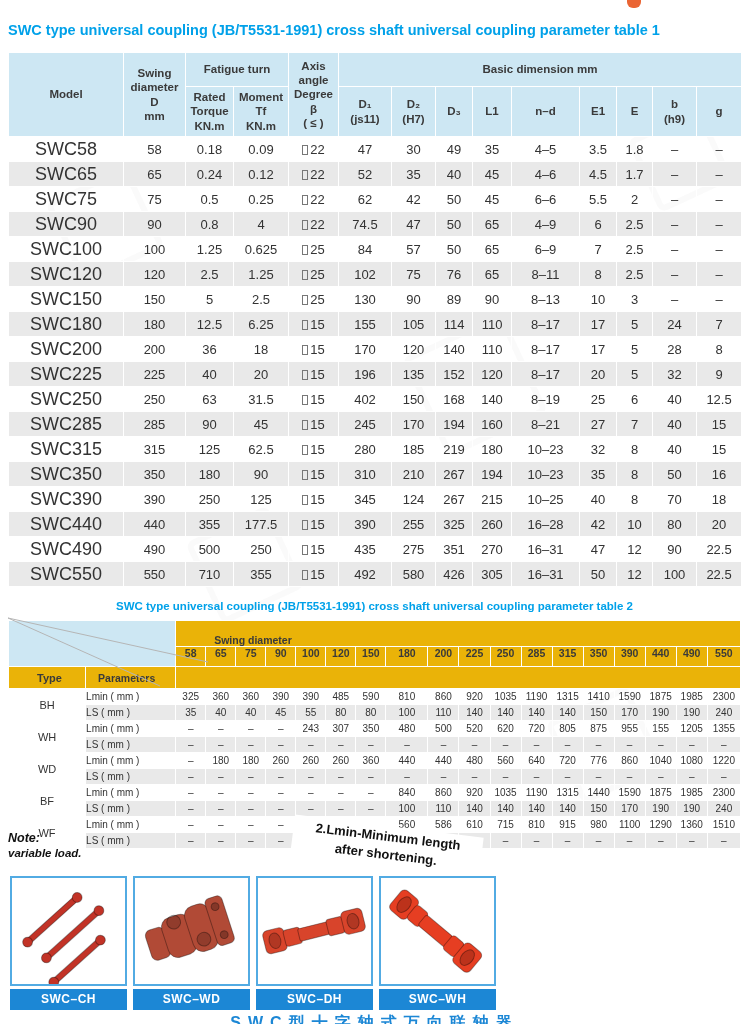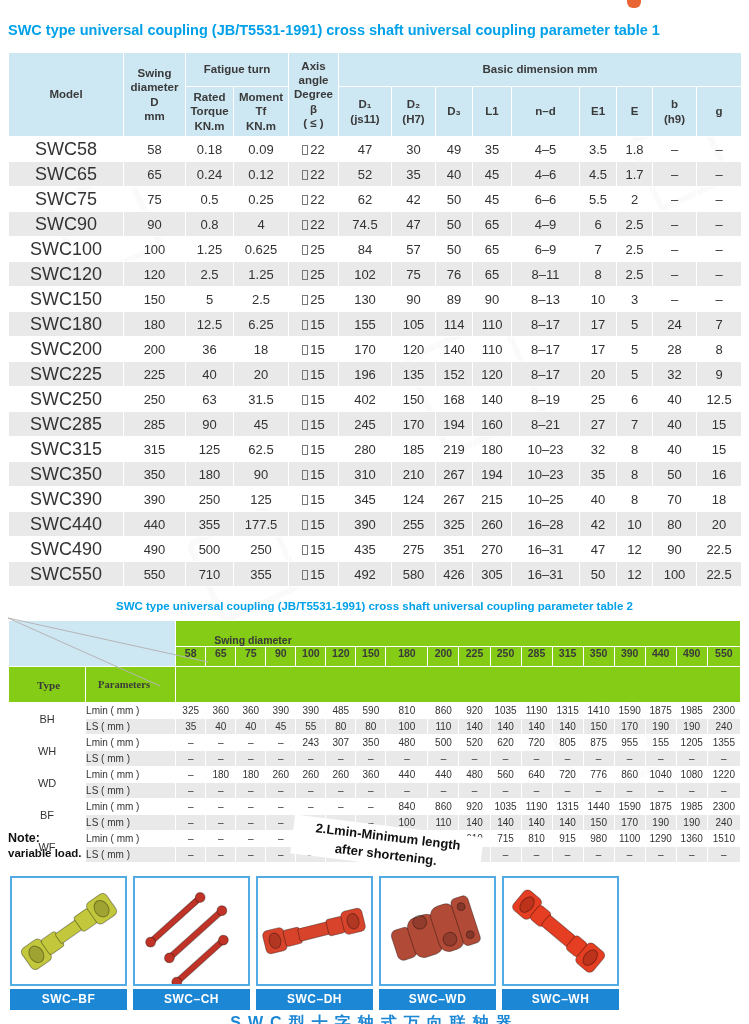--- a/index.html
+++ b/index.html
@@ -31,36 +31,36 @@
   #table1 tbody tr.alt td { background:#e9e9e9; }
   #table1 tbody td.model { font-size:18px; }
   .tofu {
     display:inline-block; width:6px; height:10px; border:1px solid #777;
     margin-right:2px; vertical-align:-1px; background:transparent;
   }
   
   .t2wrap { position:absolute; left:8px; top:620px; }
   #table2 { width:733px; }
   #table2 th, #table2 td { border:1px solid #fff; text-align:center; padding:0; }
-  #table2 thead th { background:#84cc16; color:#3a3a3a; font-size:10.5px; }
+  #table2 thead th { background:#eab308; color:#3a3a3a; font-size:10.5px; }
   #table2 th.corner { background:#cde7f3; }
   #table2 th.swlabel { text-align:left; padding-left:38px; font-weight:bold; height:26px; vertical-align:bottom; }
   #table2 thead tr.numrow th { height:20px; font-weight:bold; vertical-align:top; }
-  #table2 thead tr.bottomrow th { height:36px;font-family:Liberation Serif, serif; }
+  #table2 thead tr.bottomrow th { height:22px; }
   #table2 th.type-h { text-align:left; padding-left:28px; font-weight:bold; font-size:11px; vertical-align:middle; }
   #table2 th.param-h { text-align:left; padding-left:12px; font-weight:bold; vertical-align:middle; }
   #table2 tbody td { height:16px; font-size:10px; }
   #table2 tbody td.type { font-size:11px; background:#fff; }
   #table2 tbody td.param { text-align:left; }
   #table2 tbody tr.ls td { background:#e9e9e9; }
   .diag-overlay { position:absolute; left:0; top:-4px; pointer-events:none; }
   
   .note {
     position:absolute; left:8px; top:830px; width:280px;
-    font-size:11.5px; font-weight:bold; color:#111; line-height:1.3;
+    font-size:11.5px; font-weight:bold; color:#111; line-height:1.3;font-style:italic;
   }
   .note .heading { font-size:12.5px; }
   .note2 {
     position:absolute; left:292px; top:826px; width:190px; text-align:center;
     font-size:13px; font-weight:bold; color:#111; line-height:1.35;
     transform:rotate(7deg); background:#fff; padding:2px 4px;
   }
   
   .cards { position:absolute; left:10px; top:876px; display:flex; gap:6px; }
   .card { width:117px; }
@@ -729,36 +729,20 @@
   <div class="heading">Note:</div>
   <div>variable load.</div>
 </div>
 <div class="note2">
   <div>2.Lmin-Minimum length</div>
   <div>after shortening.</div>
 </div>
 
 <div class="cards">
 
-  <div class="card">
-    <div class="imgbox">
-      <svg width="111" height="106" viewBox="0 0 113 108">
-        <g transform="rotate(-35 56 54)" stroke="rgba(0,0,0,0.35)" stroke-width="1" fill="#c2c73c">
-          <rect x="4" y="42" width="24" height="26" rx="5"></rect>
-          <rect x="27" y="46" width="18" height="18" rx="3"></rect>
-          <rect x="43" y="49" width="27" height="12" rx="2"></rect>
-          <rect x="68" y="46" width="18" height="18" rx="3"></rect>
-          <rect x="85" y="42" width="24" height="26" rx="5"></rect>
-          <ellipse cx="16" cy="55" rx="7" ry="9" fill="rgba(0,0,0,0.18)"></ellipse>
-          <ellipse cx="97" cy="55" rx="7" ry="9" fill="rgba(0,0,0,0.18)"></ellipse>
-        </g>
-      </svg>
-    </div>
-    <div class="labelbar">SWC–BF</div>
-  </div>
 
 
   <div class="card">
     <div class="imgbox">
       <svg width="111" height="106" viewBox="0 0 113 108">
         <g stroke="rgba(0,0,0,0.35)" stroke-width="1" fill="#c23327">
           <g transform="rotate(-42 40 44)">
             <rect x="4" y="40" width="74" height="6" rx="3"></rect>
             <circle cx="7" cy="43" r="5"></circle>
               <circle cx="75" cy="43" r="5"></circle>
@@ -775,50 +759,50 @@
           </g>
         </g>
       </svg>
     </div>
     <div class="labelbar">SWC–CH</div>
   </div>
 
   <div class="card">
     <div class="imgbox">
       <svg width="111" height="106" viewBox="0 0 113 108">
-        <g transform="rotate(-14 56 54)" stroke="rgba(0,0,0,0.35)" stroke-width="1" fill="#d8442b">
-          <rect x="4" y="42" width="22" height="24" rx="5"></rect>
-          <rect x="25" y="46" width="17" height="17" rx="3"></rect>
-          <rect x="40" y="48" width="32" height="13" rx="2"></rect>
-          <rect x="70" y="46" width="17" height="17" rx="3"></rect>
-          <rect x="86" y="42" width="22" height="24" rx="5"></rect>
-          <ellipse cx="15" cy="54" rx="6" ry="8" fill="rgba(0,0,0,0.18)"></ellipse>
-          <ellipse cx="97" cy="54" rx="6" ry="8" fill="rgba(0,0,0,0.18)"></ellipse>
-        </g>
-      </svg>
-    </div>
-    <div class="labelbar">SWC–DH</div>
-  </div>
-
-  <div class="card">
-    <div class="imgbox">
-      <svg width="111" height="106" viewBox="0 0 113 108">
         <g transform="rotate(-18 56 54)" stroke="rgba(0,0,0,0.35)" stroke-width="1" fill="#b14a36">
           <rect x="10" y="40" width="20" height="32" rx="6"></rect>
           <rect x="28" y="34" width="30" height="42" rx="10"></rect>
           <rect x="54" y="30" width="26" height="48" rx="10"></rect>
           <rect x="78" y="28" width="18" height="50" rx="5"></rect>
           <circle cx="42" cy="40" r="7" fill="rgba(0,0,0,0.18)"></circle>
           <circle cx="66" cy="66" r="7" fill="rgba(0,0,0,0.18)"></circle>
           <circle cx="87" cy="38" r="4" fill="rgba(0,0,0,0.25)"></circle>
           <circle cx="87" cy="68" r="4" fill="rgba(0,0,0,0.25)"></circle>
         </g>
       </svg>
     </div>
     <div class="labelbar">SWC–WD</div>
+  </div>
+
+  <div class="card">
+    <div class="imgbox">
+      <svg width="111" height="106" viewBox="0 0 113 108">
+        <g transform="rotate(-14 56 54)" stroke="rgba(0,0,0,0.35)" stroke-width="1" fill="#d8442b">
+          <rect x="4" y="42" width="22" height="24" rx="5"></rect>
+          <rect x="25" y="46" width="17" height="17" rx="3"></rect>
+          <rect x="40" y="48" width="32" height="13" rx="2"></rect>
+          <rect x="70" y="46" width="17" height="17" rx="3"></rect>
+          <rect x="86" y="42" width="22" height="24" rx="5"></rect>
+          <ellipse cx="15" cy="54" rx="6" ry="8" fill="rgba(0,0,0,0.18)"></ellipse>
+          <ellipse cx="97" cy="54" rx="6" ry="8" fill="rgba(0,0,0,0.18)"></ellipse>
+        </g>
+      </svg>
+    </div>
+    <div class="labelbar">SWC–DH</div>
   </div>
 
   <div class="card">
     <div class="imgbox">
       <svg width="111" height="106" viewBox="0 0 113 108">
         <g transform="rotate(40 56 54)" stroke="rgba(0,0,0,0.35)" stroke-width="1" fill="#e63e22">
           <rect x="2" y="42" width="22" height="26" rx="5"></rect>
           <rect x="23" y="46" width="16" height="18" rx="4"></rect>
           <rect x="37" y="48" width="36" height="14" rx="3"></rect>
           <rect x="71" y="46" width="16" height="18" rx="4"></rect>

